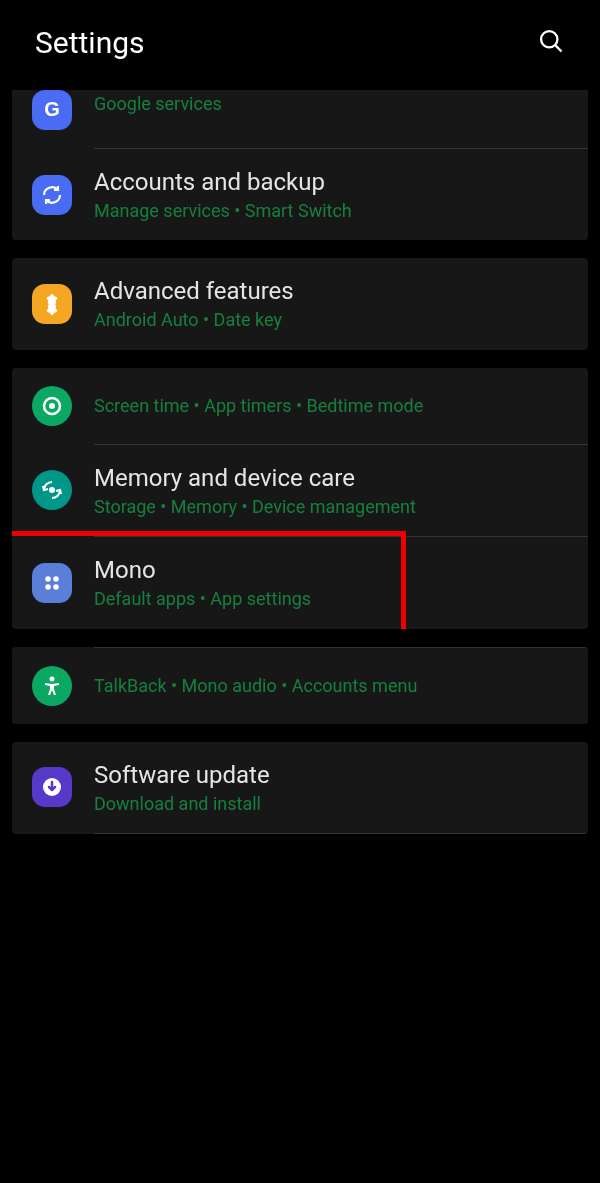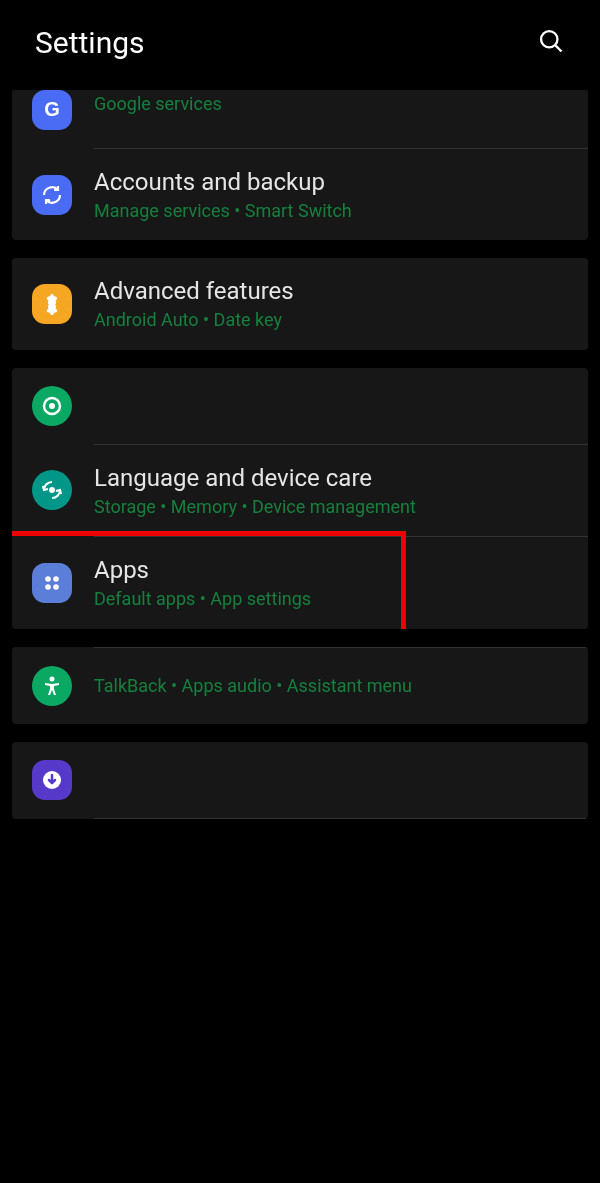--- a/index.html
+++ b/index.html
@@ -172,77 +172,82 @@
 
   <div class="group">
     <div class="item">
       <div class="item-icon bg-green circle">
         <svg class="icon-glyph" viewBox="0 0 24 24" fill="none" stroke="#ffffff" stroke-width="2.5">
           <circle cx="12" cy="12" r="8"></circle>
           <circle cx="12" cy="12" r="3" fill="#ffffff" stroke="none"></circle>
         </svg>
       </div>
       <div class="item-text">
+        <div class="item-subtitle">Screen time  •  App timers  •  Bedtime mode</div>
       </div>
     </div>
     <div class="divider"></div>
     <div class="item">
       <div class="item-icon bg-teal circle">
         <svg class="icon-glyph" viewBox="0 0 24 24" fill="none" stroke="#ffffff" stroke-width="2.2">
           <path d="M4 12a8 8 0 0 1 8-8"></path>
           <path d="M20 12a8 8 0 0 1-8 8"></path>
           <circle cx="12" cy="12" r="3" fill="#ffffff" stroke="none"></circle>
           <polyline points="3 8 4 12 8 11" fill="none"></polyline>
           <polyline points="21 16 20 12 16 13" fill="none"></polyline>
         </svg>
       </div>
       <div class="item-text">
-        <div class="item-title">Language and device care</div>
+        <div class="item-title">Memory and device care</div>
         <div class="item-subtitle">Storage  •  Memory  •  Device management</div>
       </div>
     </div>
     <div class="divider"></div>
     <div class="item" style="position:relative;">
       <div class="highlight-box"></div>
       <div class="item-icon bg-blue squircle">
         <svg class="icon-glyph" viewBox="0 0 24 24" fill="#ffffff">
           <circle cx="8" cy="8" r="2.8"></circle>
           <circle cx="16" cy="8" r="2.8"></circle>
           <circle cx="8" cy="16" r="2.8"></circle>
           <circle cx="16" cy="16" r="2.8"></circle>
         </svg>
       </div>
       <div class="item-text">
-        <div class="item-title">Apps</div>
+        <div class="item-title">Mono</div>
         <div class="item-subtitle">Default apps  •  App settings</div>
       </div>
     </div>
   </div>
 
   <div class="group">
     <div class="divider"></div>
     <div class="item">
       <div class="item-icon bg-access circle">
         <svg class="icon-glyph" viewBox="0 0 24 24" fill="#ffffff">
           <circle cx="12" cy="5" r="2.5"></circle>
           <path d="M5 9l7 1 7-1v2l-5 1v3l2 6h-2l-2-5-2 5H8l2-6v-3L5 11z"></path>
         </svg>
       </div>
       <div class="item-text">
-        <div class="item-subtitle">TalkBack  •  Apps audio  •  Assistant menu</div>
+        <div class="item-subtitle">TalkBack  •  Mono audio  •  Accounts menu</div>
       </div>
     </div>
   </div>
 
   <div class="group">
     <div class="item">
       <div class="item-icon bg-purple squircle">
         <svg class="icon-glyph" viewBox="0 0 24 24" fill="none">
           <circle cx="12" cy="12" r="9" fill="#ffffff"></circle>
           <path d="M12 7v6" stroke="#5639c9" stroke-width="2.5" stroke-linecap="round"></path>
           <path d="M9 12l3 3 3-3" stroke="#5639c9" stroke-width="2.5" stroke-linecap="round" stroke-linejoin="round" fill="none"></path>
         </svg>
       </div>
+      <div class="item-text">
+        <div class="item-title">Software update</div>
+        <div class="item-subtitle">Download and install</div>
+      </div>
     </div>
     <div class="divider"></div>
   </div>
 
 </div>
 
 </body></html>

